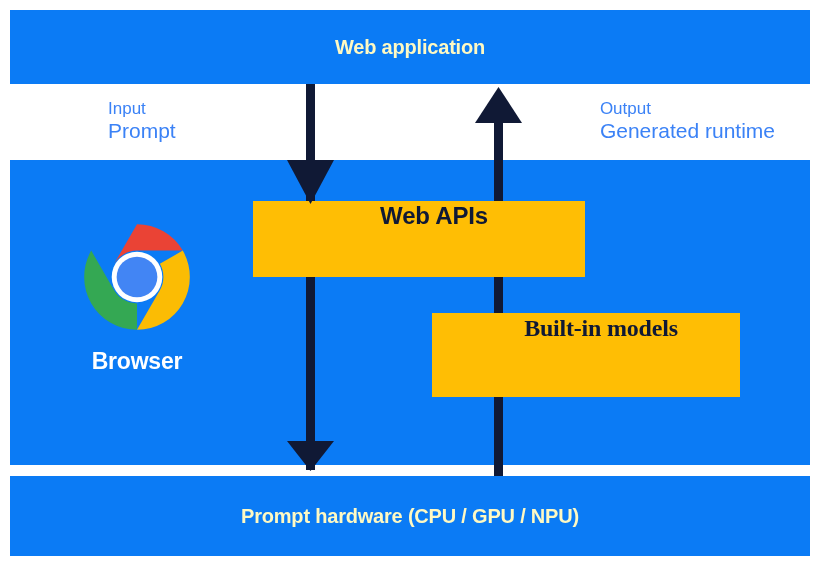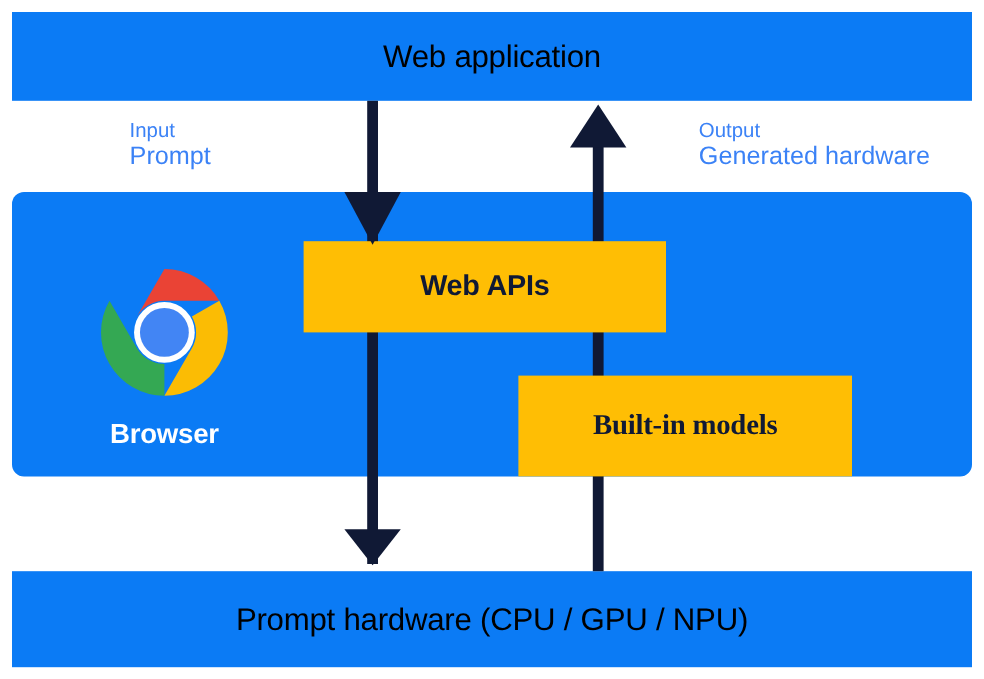--- a/index.html
+++ b/index.html
@@ -21,40 +21,39 @@
 
   
   .band {
     position: absolute;
     background: #0b7bf5;
     display: flex;
     align-items: center;
     justify-content: center;
   }
   .band-label {
-    color: #000000;
-    font-size: 26px;
-    font-weight: normal;
+    color: #fef9c3;
+    font-size: 20px;
+    font-weight: bold;
     letter-spacing: -0.2px;
     white-space: nowrap;
   }
 
   #band-web-application {
     left: 10px;
     top: 10px;
     width: 800px;
     height: 74px;
   }
   #band-browser {
     left: 10px;
     top: 160px;
     width: 800px;
-    height: 237px;
-    display: block;
-    border-radius: 10px;
+    height: 305px;
+    display: block;
   }
   #band-local-hardware {
     left: 10px;
     top: 476px;
     width: 800px;
     height: 80px;
   }
 
   
   .io-label {
@@ -91,24 +90,24 @@
     height: 566px;
     pointer-events: none;
   }
   #arrow-layer-top { z-index: 4; }
 
   
   .yellow-box {
     position: absolute;
     background: #ffbe04;
     display: flex;
-    align-items: center;
     justify-content: center;
     text-align: center;
     z-index: 3;
+    padding-left: 30px;
   }
   .yellow-box-label {
     color: #101935;
     font-size: 24px;
     font-weight: bold;
     line-height: 1.25;
     letter-spacing: -0.2px;
   }
   #box-web-apis {
     left: 253px;
@@ -156,21 +155,21 @@
     <span class="band-label">Web application</span>
   </div>
 
   <div class="io-label" id="io-input">
     <span class="io-kind">Input</span>
     <span class="io-value">Prompt</span>
   </div>
 
   <div class="io-label" id="io-output">
     <span class="io-kind">Output</span>
-    <span class="io-value">Generated hardware</span>
+    <span class="io-value">Generated runtime</span>
   </div>
 
   <div class="band" id="band-browser">
 
     <div id="browser-block">
       <svg id="chrome-icon" viewBox="0 0 100 100">
 
         <path d="M50 2 A48 48 0 0 1 91.6 26 L50 26 A24 24 0 0 0 29.2 38 Z" fill="#ea4335"></path>
 
         <path d="M91.6 26 A48 48 0 0 1 50 98 L70.8 62 A24 24 0 0 0 70.8 38 Z" fill="#fbbc04"></path>

